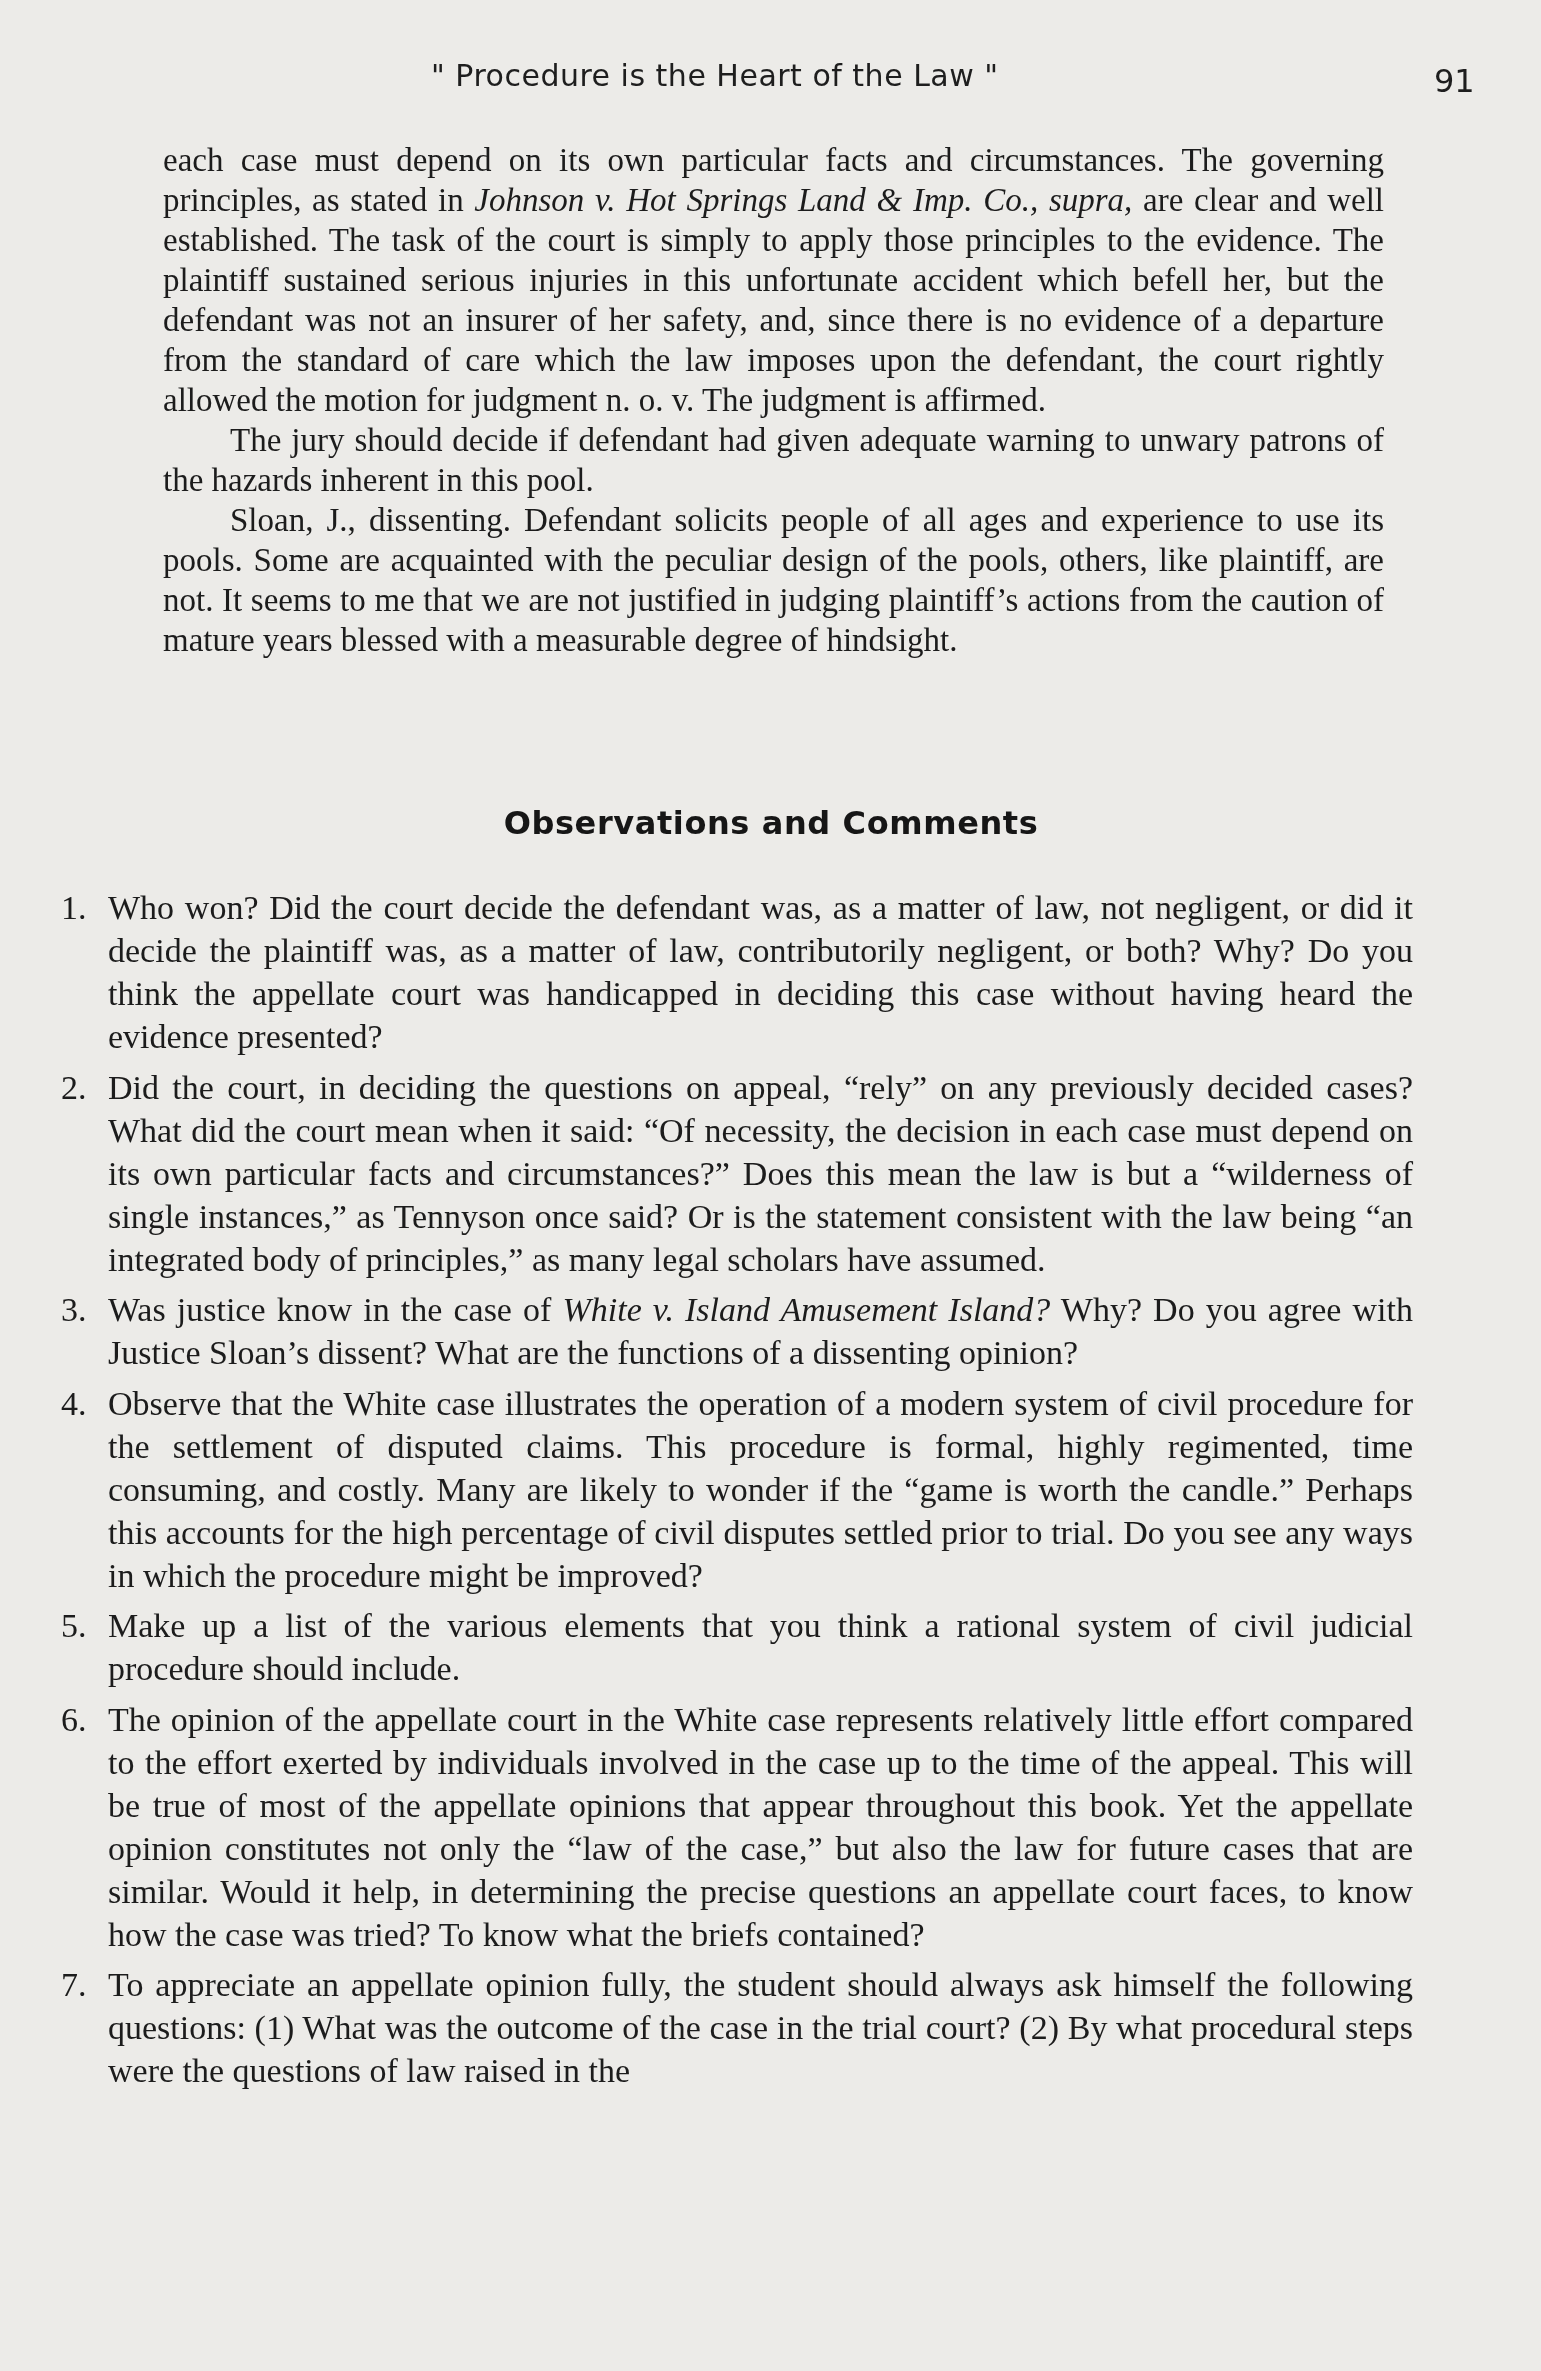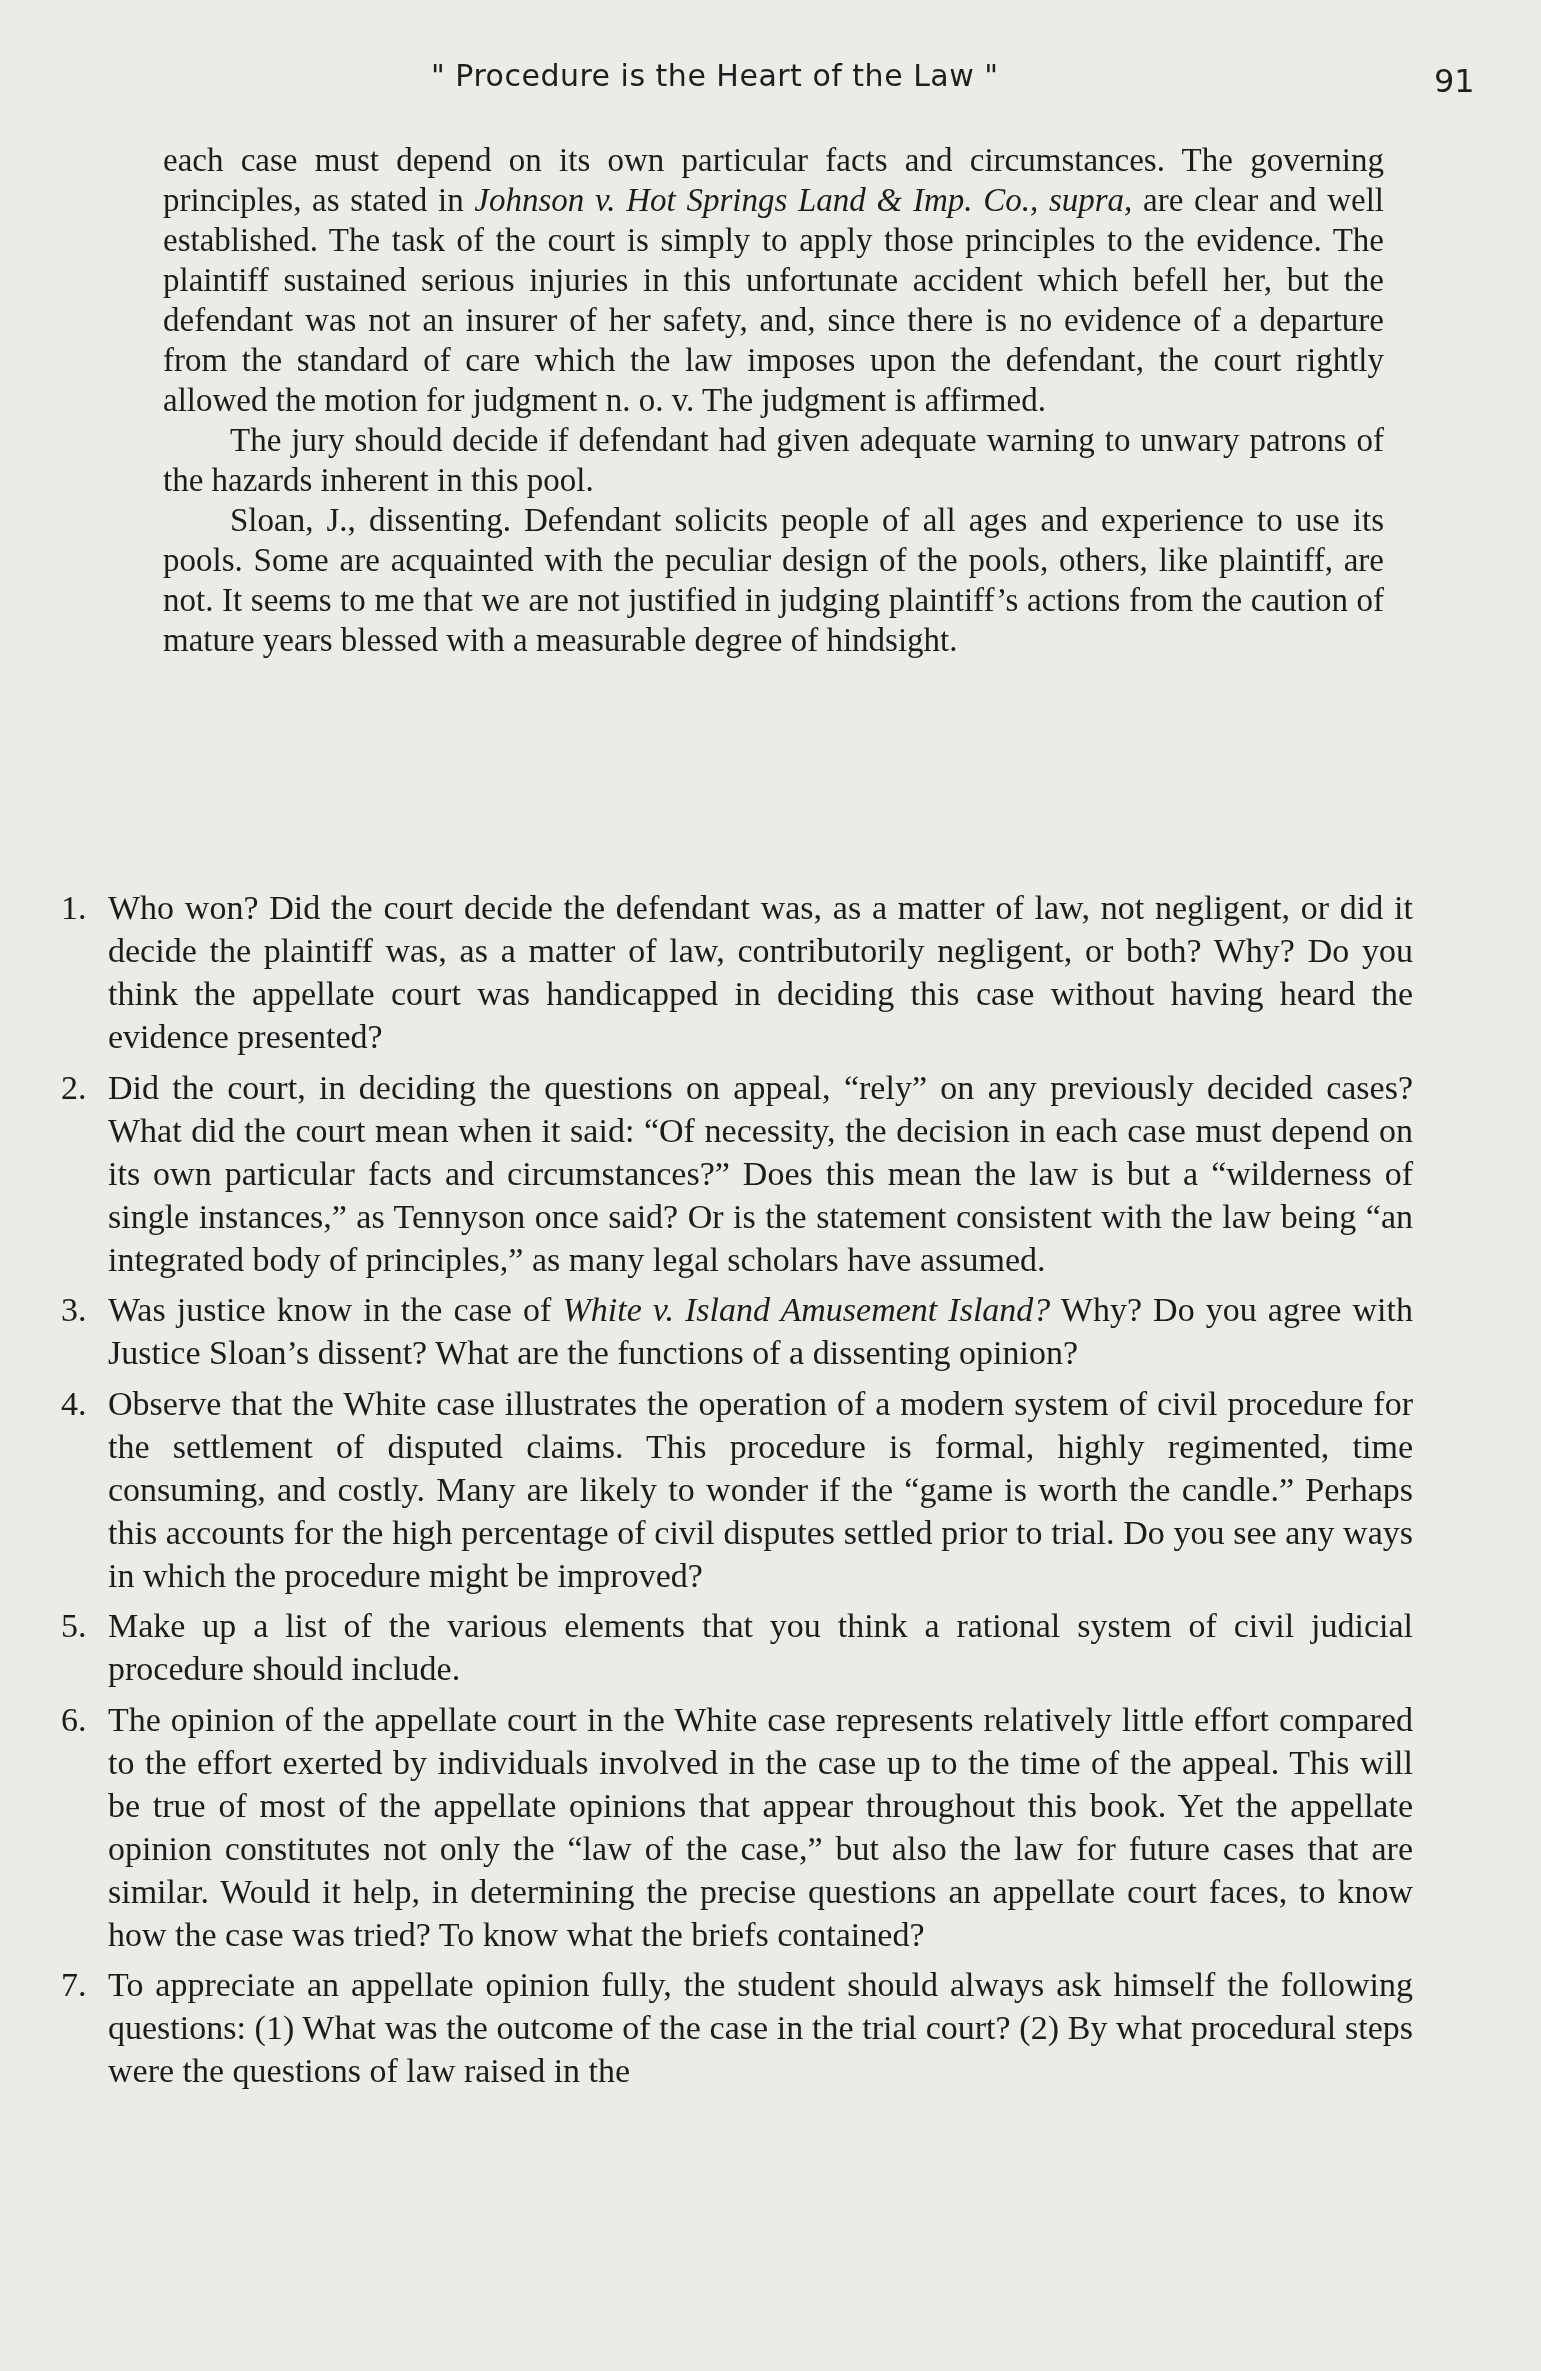--- a/index.html
+++ b/index.html
@@ -112,20 +112,21 @@
     <span class="running-title">" Procedure is the Heart of the Law "</span>
     <span class="page-number">91</span>
   </div>
 
   <div class="body-text">
     <p class="continue"><span>each case must depend on its own particular facts and circumstances. The governing principles, as stated in </span><em>Johnson v. Hot Springs Land &amp; Imp. Co., supra,</em><span> are clear and well established. The task of the court is simply to apply those principles to the evidence. The plaintiff sustained serious injuries in this unfortunate accident which befell her, but the defendant was not an insurer of her safety, and, since there is no evidence of a departure from the standard of care which the law imposes upon the defendant, the court rightly allowed the motion for judgment n. o. v. The judgment is affirmed.</span></p>
     <p class="indent">The jury should decide if defendant had given adequate warning to unwary patrons of the hazards inherent in this pool.</p>
     <p class="indent">Sloan, J., dissenting. Defendant solicits people of all ages and experience to use its pools. Some are acquainted with the peculiar design of the pools, others, like plaintiff, are not. It seems to me that we are not justified in judging plaintiff’s actions from the caution of mature years blessed with a measurable degree of hindsight.</p>
   </div>
 
+  <div class="section-heading">Observations and Comments</div>
 
   <ol class="questions">
     <li>
       <span class="num">1.</span>
       <span>Who won? Did the court decide the defendant was, as a matter of law, not negligent, or did it decide the plaintiff was, as a matter of law, contributorily negligent, or both? Why? Do you think the appellate court was handicapped in deciding this case without having heard the evidence presented?</span>
     </li>
     <li>
       <span class="num">2.</span>
       <span>Did the court, in deciding the questions on appeal, “rely” on any previously decided cases? What did the court mean when it said: “Of necessity, the decision in each case must depend on its own particular facts and circumstances?” Does this mean the law is but a “wilderness of single instances,” as Tennyson once said? Or is the statement consistent with the law being “an integrated body of principles,” as many legal scholars have assumed.</span>
     </li>

